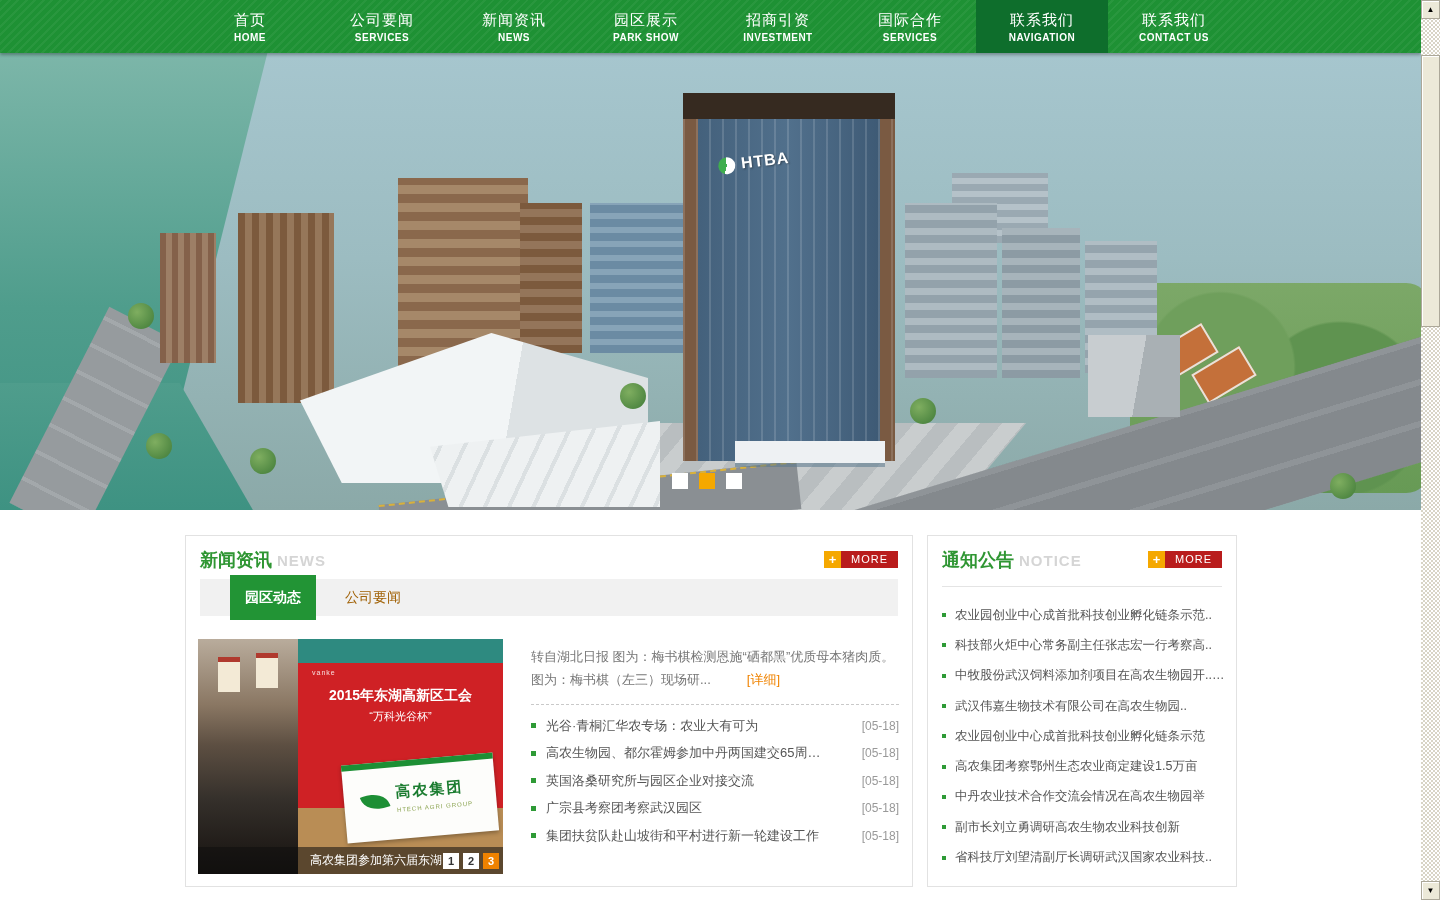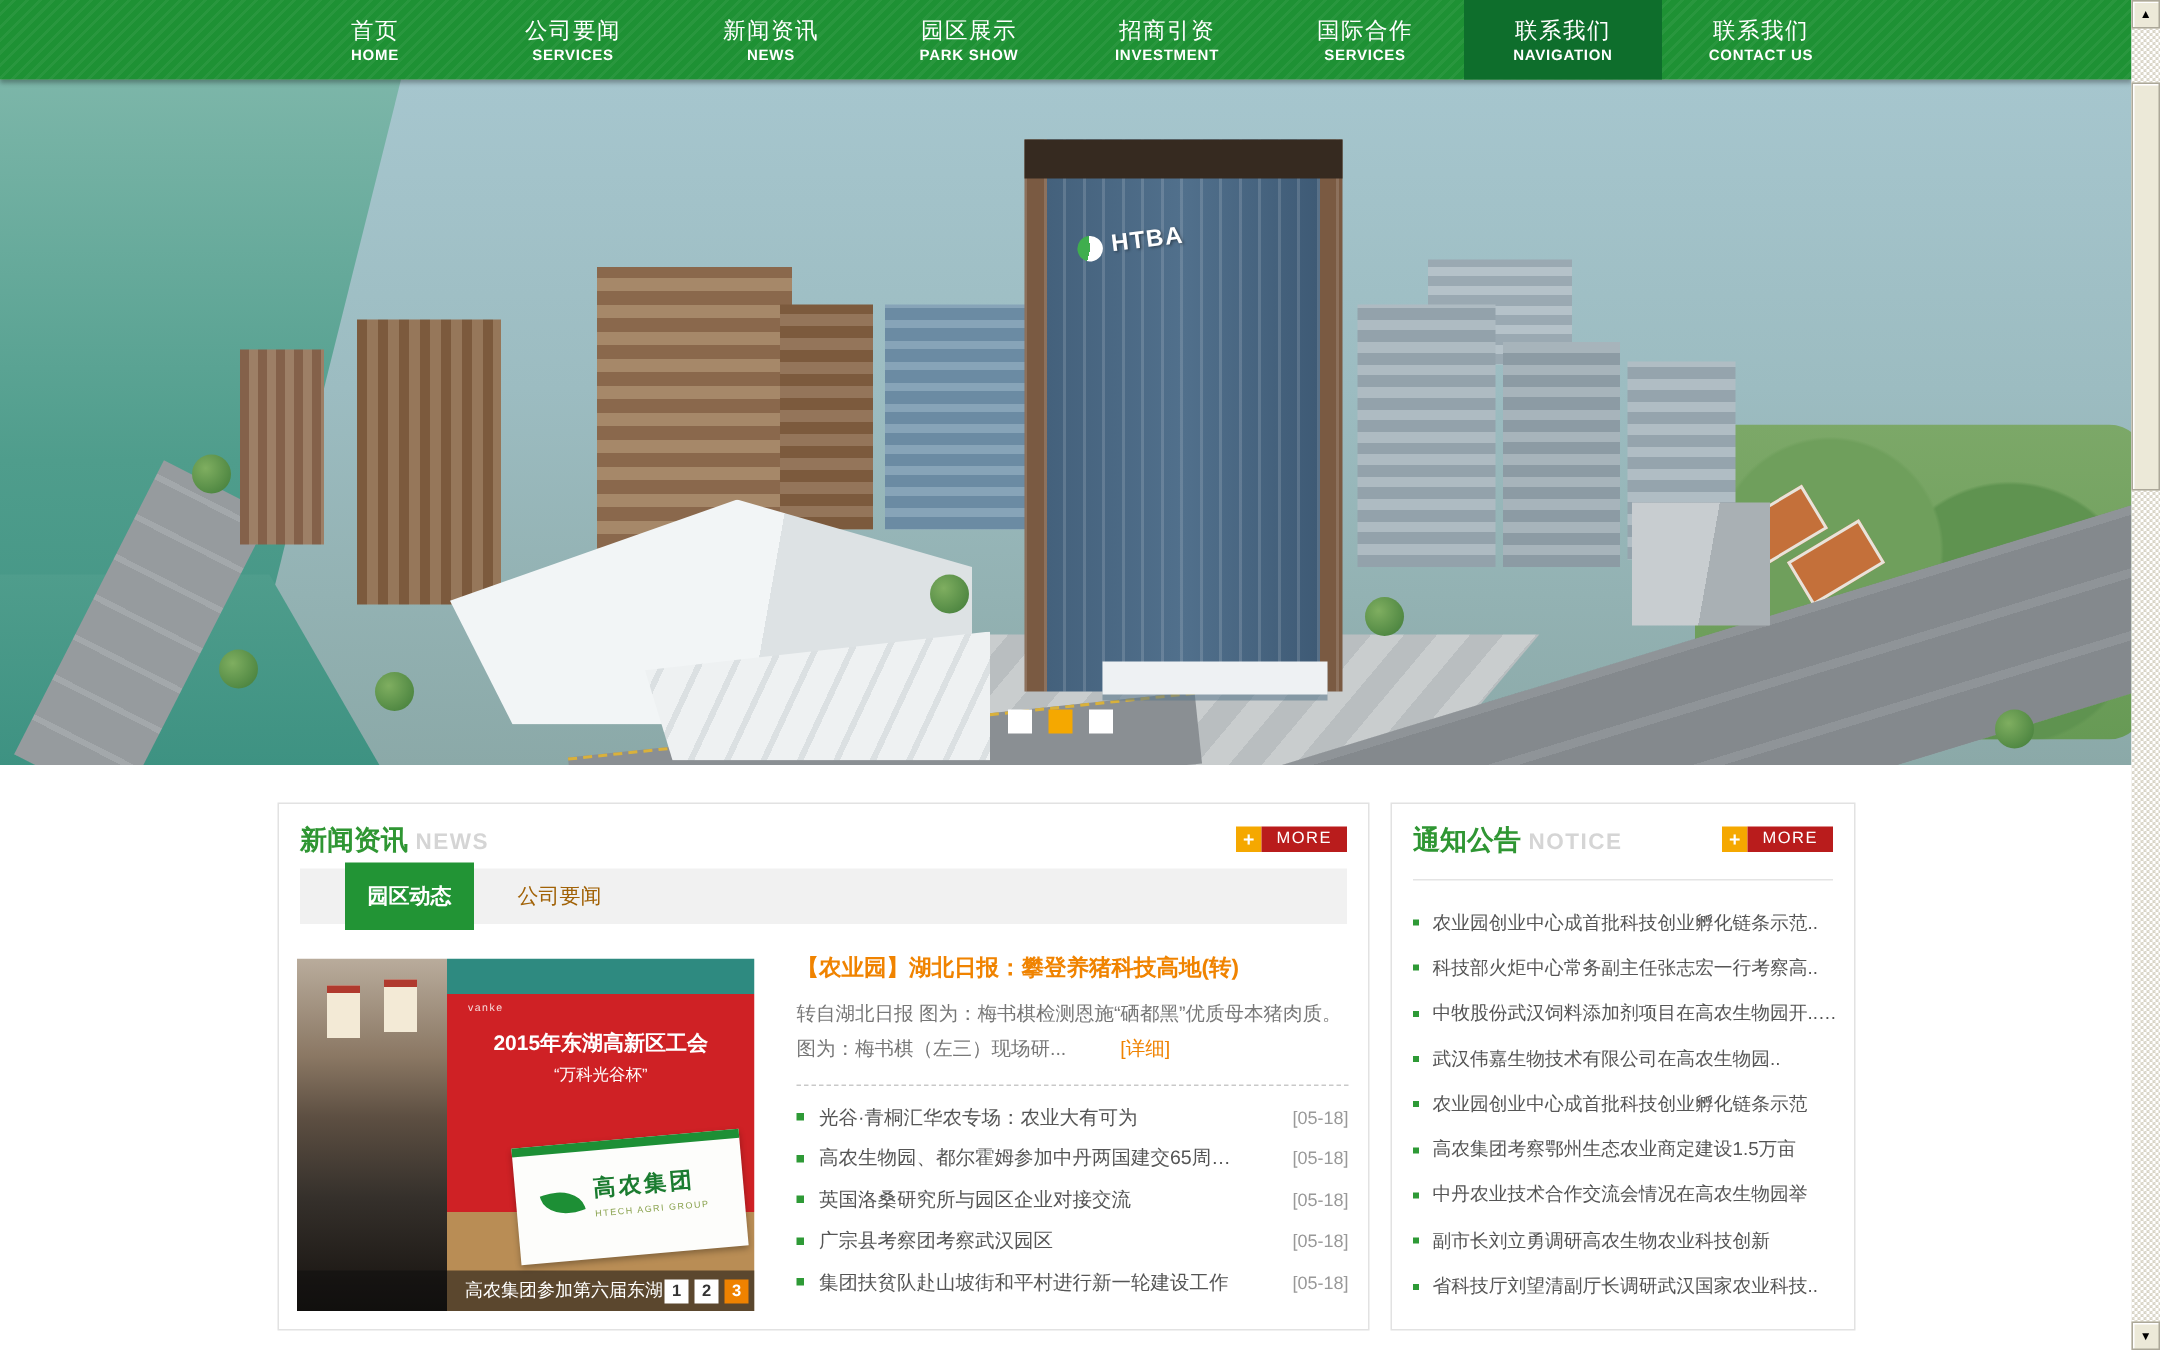--- a/index.html
+++ b/index.html
@@ -281,21 +281,20 @@
         <span class="caption-text">高农集团参加第六届东湖</span>
       </div>
       <div class="pager">
         <span class="page-num">1</span>
         <span class="page-num">2</span>
         <span class="page-num active">3</span>
       </div>
     </div>
 
     <div class="news-right">
-      <div class="feature-title">【农业园】湖北日报：攀登养猪科技高地(转)</div>
       <div class="feature-body"><span>转自湖北日报 图为：梅书棋检测恩施“硒都黑”优质母本猪肉质。 图为：梅书棋（左三）现场研...</span><span class="detail-link">[详细]</span></div>
       <div class="dash-sep"></div>
       <div class="news-list">
         <div class="news-row">
           <span class="bullet"></span>
           <span class="news-title">光谷·青桐汇华农专场：农业大有可为</span>
           <span class="news-date">[05-18]</span>
         </div>
         <div class="news-row">
           <span class="bullet"></span>

